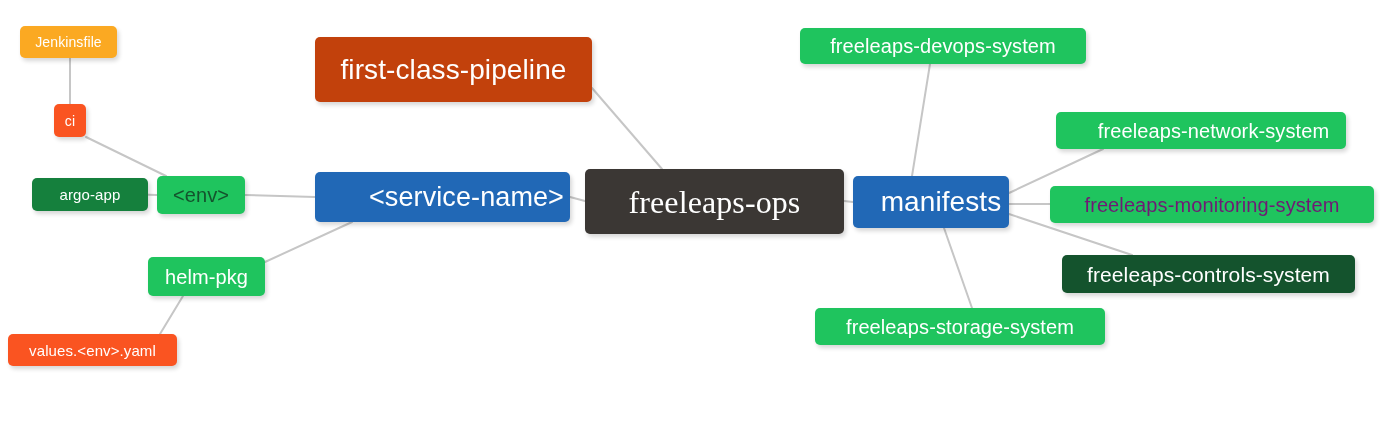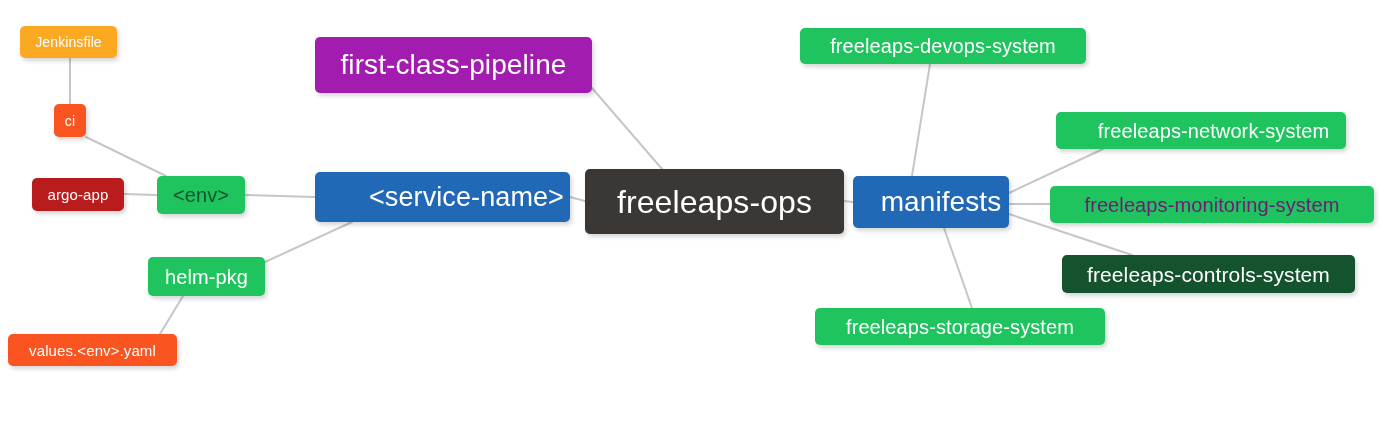--- a/index.html
+++ b/index.html
@@ -67,39 +67,39 @@
       <path d="M 1009 214 L 1132 255" stroke="#c6c6c6" stroke-width="2" fill="none" stroke-linecap="round"></path>
       <path d="M 944 228 L 972 308" stroke="#c6c6c6" stroke-width="2" fill="none" stroke-linecap="round"></path>
     </svg>
   <div id="node-layer">
       <div class="node" style="left: 20px; top: 26px; width: 97px; height: 32px; background: rgb(251, 169, 34); color: rgb(255, 255, 255); font-size: 14px;">
         <span class="node-label">Jenkinsfile</span>
       </div>
       <div class="node" style="left: 54px; top: 104px; width: 32px; height: 33px; background: rgb(250, 84, 33); color: rgb(255, 255, 255); font-size: 14px;">
         <span class="node-label">ci</span>
       </div>
-      <div class="node" style="left: 32px; top: 178px; width: 92px; height: 33px; background: #b91c1c; color: rgb(255, 255, 255); font-size: 15px;">
+      <div class="node" style="left: 32px; top: 178px; width: 116px; height: 33px; background: #15803d; color: rgb(255, 255, 255); font-size: 15px;">
         <span class="node-label">argo-app</span>
       </div>
       <div class="node" style="left: 157px; top: 176px; width: 88px; height: 38px; background: rgb(31, 196, 94); color: #14532d; font-size: 20px;">
         <span class="node-label">&lt;env&gt;</span>
       </div>
       <div class="node" style="left: 148px; top: 257px; width: 117px; height: 39px; background: rgb(31, 196, 94); color: rgb(255, 255, 255); font-size: 20px;">
         <span class="node-label">helm-pkg</span>
       </div>
       <div class="node" style="left: 8px; top: 334px; width: 169px; height: 32px; background: rgb(250, 84, 33); color: rgb(255, 255, 255); font-size: 15px;">
         <span class="node-label">values.&lt;env&gt;.yaml</span>
       </div>
-      <div class="node" style="left: 315px; top: 37px; width: 277px; height: 56px; background: #a21caf; color: rgb(255, 255, 255); font-size: 28px;">
+      <div class="node" style="left: 315px; top: 37px; width: 277px; height: 65px; background: #c2410c; color: rgb(255, 255, 255); font-size: 28px;">
         <span class="node-label">first-class-pipeline</span>
       </div>
       <div class="node" style="left: 315px; top: 172px; width: 255px; height: 50px; background: rgb(33, 104, 182); color: rgb(255, 255, 255); font-size: 27px; padding-left: 48px;">
         <span class="node-label">&lt;service-name&gt;</span>
       </div>
-      <div class="node" style="left: 585px; top: 169px; width: 259px; height: 65px; background: rgb(59, 55, 52); color: rgb(255, 255, 255); font-size: 32px;">
+      <div class="node" style="left: 585px; top: 169px; width: 259px; height: 65px; background: rgb(59, 55, 52); color: rgb(255, 255, 255); font-size: 32px; font-family: Liberation Serif, serif;">
         <span class="node-label">freeleaps-ops</span>
       </div>
       <div class="node" style="left: 853px; top: 176px; width: 156px; height: 52px; background: rgb(33, 104, 182); color: rgb(255, 255, 255); font-size: 28px; padding-left: 20px;">
         <span class="node-label">manifests</span>
       </div>
       <div class="node" style="left: 800px; top: 28px; width: 286px; height: 36px; background: rgb(31, 196, 94); color: rgb(255, 255, 255); font-size: 20px;">
         <span class="node-label">freeleaps-devops-system</span>
       </div>
       <div class="node" style="left: 1056px; top: 112px; width: 290px; height: 37px; background: rgb(31, 196, 94); color: rgb(255, 255, 255); font-size: 20px; padding-left: 25px;">
         <span class="node-label">freeleaps-network-system</span>

